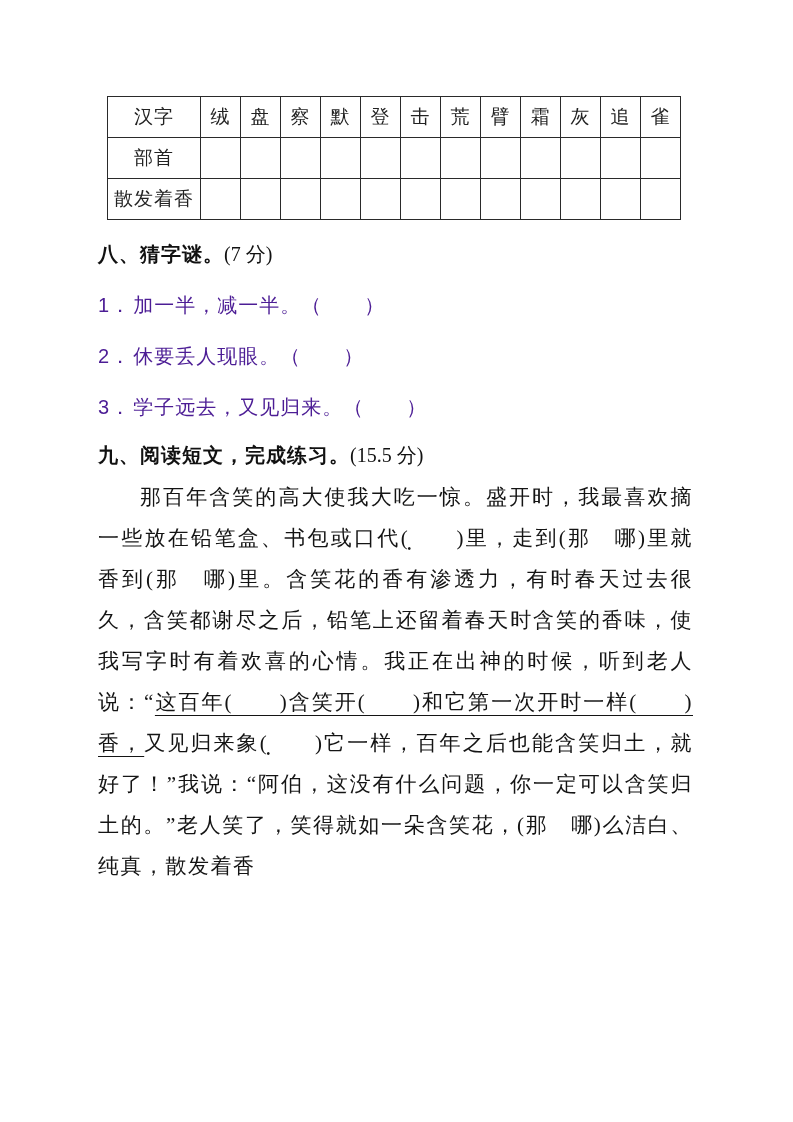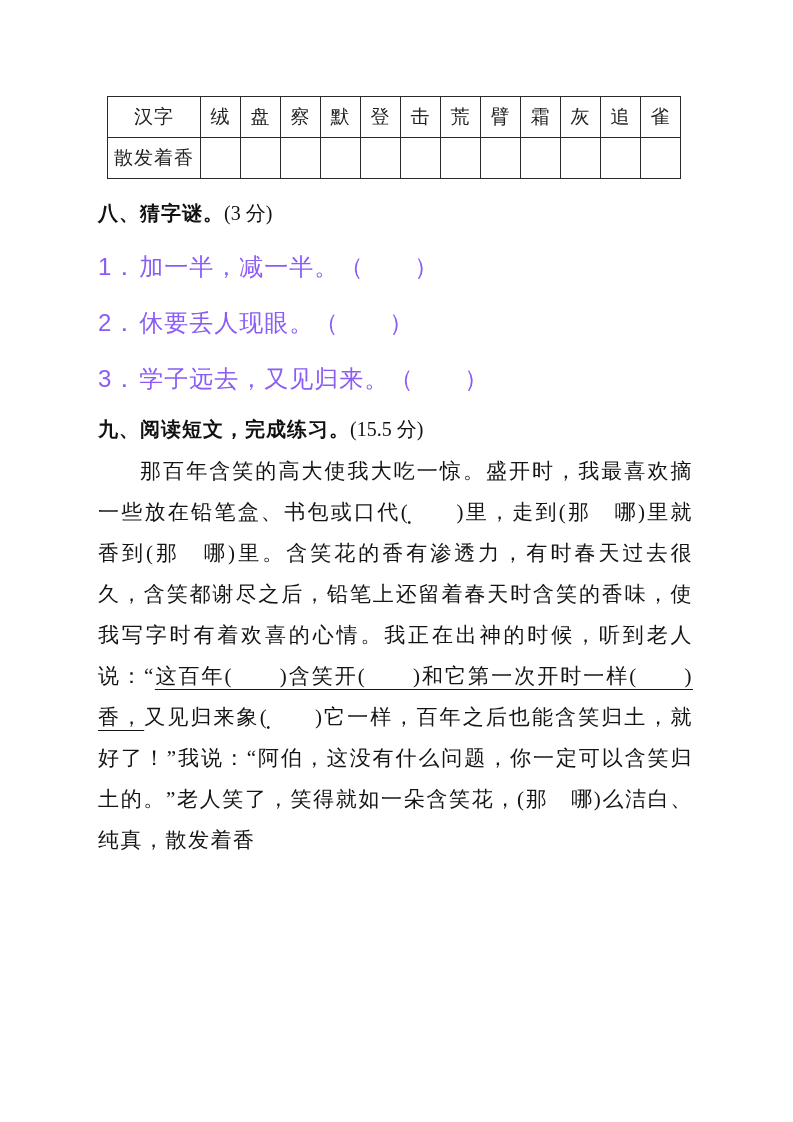--- a/index.html
+++ b/index.html
@@ -50,23 +50,23 @@
   }
   .section-heading .points {
     font-weight: normal;
     font-family: "Liberation Serif", serif;
     letter-spacing: 0;
   }
 
   
   .riddle-item {
     margin-top: 24px;
-    font-size: 24px;
+    font-size: 20px;
     letter-spacing: 1px;
-    color: #8b5cf6;
+    color: #4c1d95;
   }
   .riddle-item .item-num {
     margin-right: 2px;
   }
 
   
   .passage {
     margin-top: 8px;
   }
   .passage p {
@@ -116,39 +116,54 @@
         <td class="char-col">登</td>
         <td class="char-col">击</td>
         <td class="char-col">荒</td>
         <td class="char-col">臂</td>
         <td class="char-col">霜</td>
         <td class="char-col">灰</td>
         <td class="char-col">追</td>
         <td class="char-col">雀</td>
       </tr>
       <tr>
+        <td class="label-col">部首</td>
+        <td></td>
+          <td></td>
+          <td></td>
+          <td></td>
+          <td></td>
+          <td></td>
+          <td></td>
+          <td></td>
+          <td></td>
+          <td></td>
+          <td></td>
+          <td></td>
+      </tr>
+      <tr>
         <td class="label-col">散发着香</td>
         <td></td>
           <td></td>
           <td></td>
           <td></td>
           <td></td>
           <td></td>
           <td></td>
           <td></td>
           <td></td>
           <td></td>
           <td></td>
           <td></td>
       </tr>
     </tbody>
   </table>
 
   <div class="section-heading">
-    <span>八、猜字谜。</span><span class="points">(3 分)</span>
+    <span>八、猜字谜。</span><span class="points">(7 分)</span>
   </div>
 
   <div class="riddle-item">
     <span class="item-num">1．</span><span>加一半，减一半。（　　）</span>
   </div>
   <div class="riddle-item">
     <span class="item-num">2．</span><span>休要丢人现眼。（　　）</span>
   </div>
   <div class="riddle-item">
     <span class="item-num">3．</span><span>学子远去，又见归来。（　　）</span>

